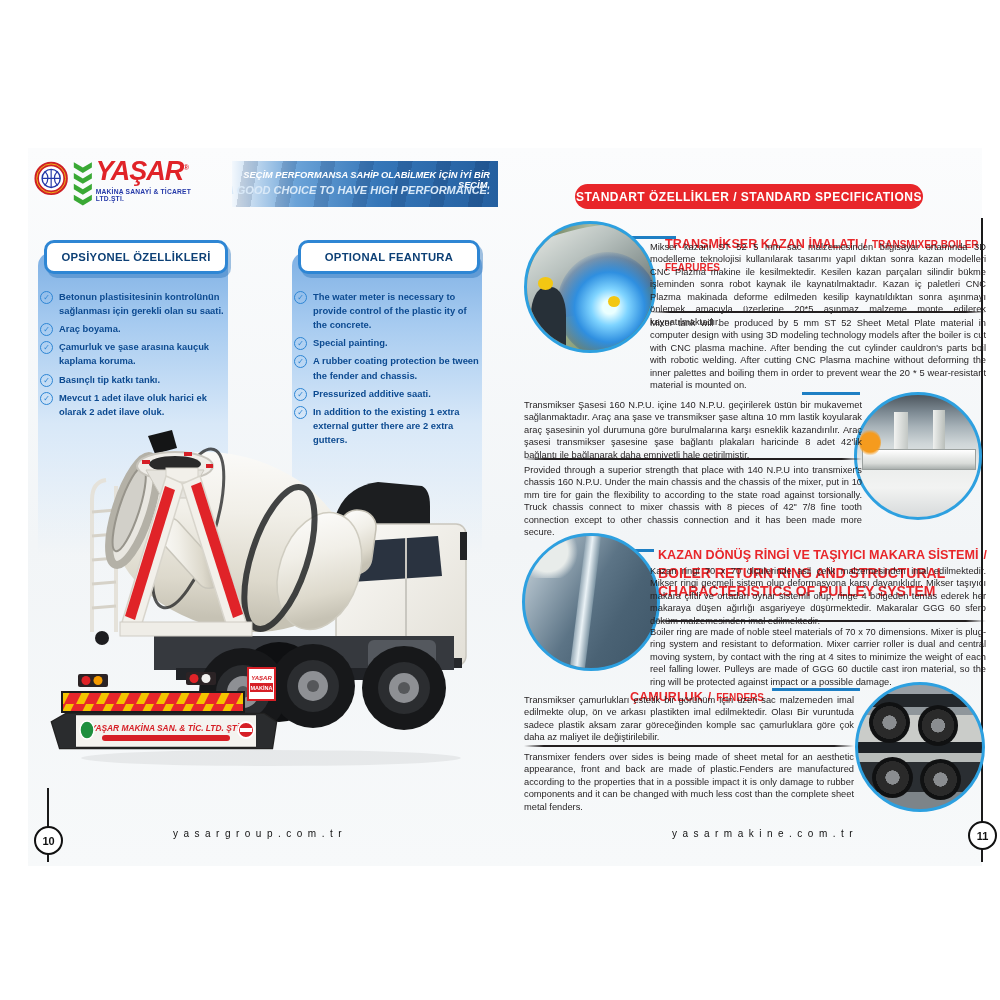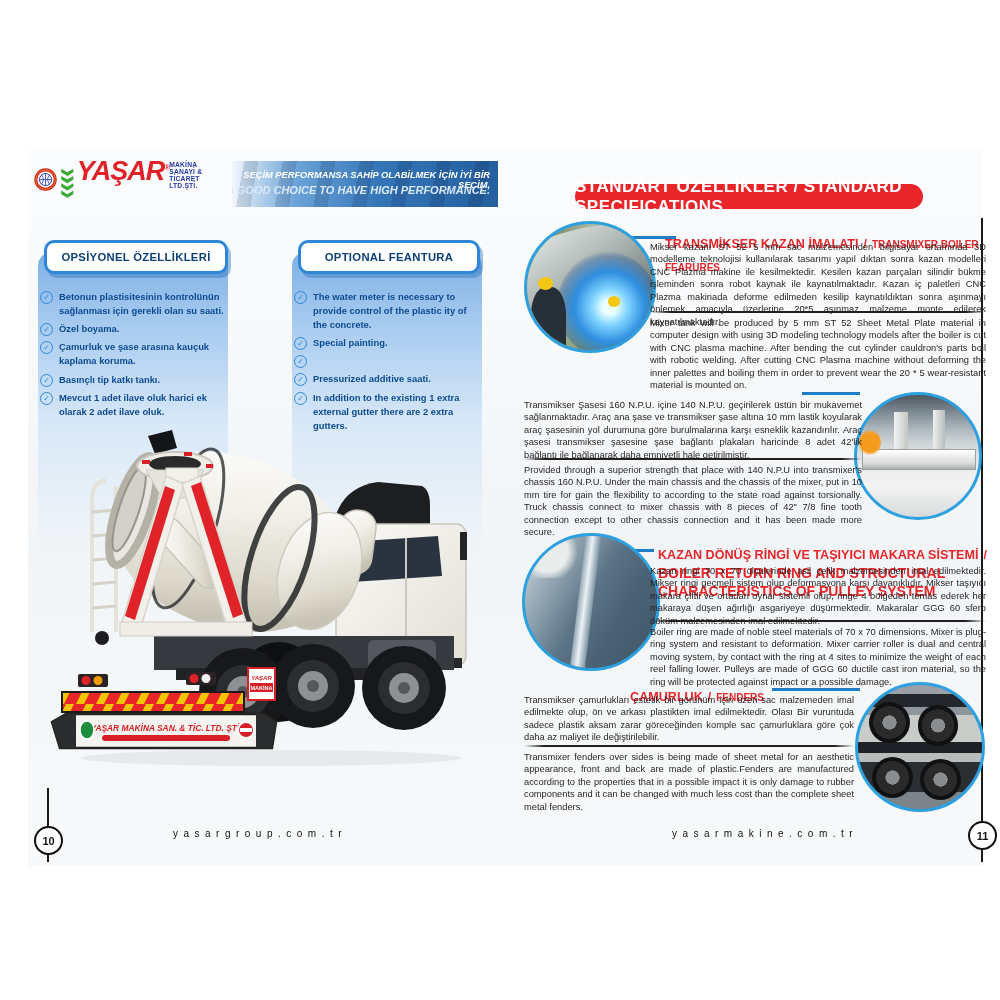--- a/index.html
+++ b/index.html
@@ -3,21 +3,21 @@
 <meta charset="utf-8">
 <style>
   html,body{margin:0;padding:0;}
   body{font-family:"Liberation Sans","DejaVu Sans",sans-serif;background:#ffffff;}
   .canvas{position:relative;width:1000px;height:1000px;background:#ffffff;overflow:hidden;}
   .spread{position:absolute;left:28px;top:148px;width:954px;height:718px;
           background:linear-gradient(180deg,#fbfcfd 0%,#f2f5f7 55%,#f7f9fa 100%);}
 
   
   .logo{position:absolute;left:34px;top:156px;width:175px;height:62px;display:flex;align-items:flex-start;gap:2px;}
-  .logo-text{display:flex;flex-direction:row;margin-top:2px;}
+  .logo-text{display:flex;flex-direction:column;margin-top:2px;}
   .brand{font-size:27px;font-weight:900;font-style:italic;color:#e02328;letter-spacing:-1px;line-height:1;}
   .brand sup{font-size:8px;font-style:normal;vertical-align:super;}
   .logo-sub{font-size:6.7px;font-weight:700;color:#2438a8;margin-top:3px;letter-spacing:.2px;}
 
   .top-banner{position:absolute;left:232px;top:161px;width:266px;height:46px;overflow:hidden;
     background:linear-gradient(90deg,#f3f8fd 0%,#c8ddf1 7%,#6ba3d8 24%,#3576b8 55%,#245f9f 100%);}
   .top-banner::after{content:"";position:absolute;inset:0;
     background:repeating-linear-gradient(100deg,rgba(255,255,255,.10) 0 12px,rgba(8,38,80,.14) 12px 26px,rgba(255,255,255,.05) 26px 38px);
     mix-blend-mode:multiply;}
   .tb-line1{position:absolute;right:8px;top:9px;width:100%;text-align:right;font-size:9.3px;font-weight:900;font-style:italic;color:#ffffff;z-index:2;}
@@ -34,21 +34,21 @@
   .chk-list{position:absolute;width:186px;list-style:none;margin:0;padding:0;z-index:2;}
   .list-tr{left:40px;top:290px;} .list-en{left:294px;top:290px;}
   .chk-list li{display:flex;gap:6px;margin-bottom:4px;font-size:9.4px;font-weight:700;line-height:1.5;color:#0c4a90;}
   .chk{flex:none;width:11px;height:11px;border:1.5px solid #2e86d4;border-radius:50%;color:#2e86d4;
     font-size:8px;line-height:11px;text-align:center;margin-top:1px;}
 
   .truck-svg{position:absolute;left:36px;top:424px;width:470px;height:350px;z-index:4;}
 
   
   .red-banner{position:absolute;left:575px;top:184px;width:348px;height:25px;background:#e8262a;border-radius:13px;
-    display:flex;align-items:center;justify-content:center;color:#ffffff;font-size:17px;font-weight:800;letter-spacing:.5px;}
+    display:flex;align-items:center;justify-content:center;color:#ffffff;font-size:12px;font-weight:800;letter-spacing:.5px;}
 
   .cp{position:absolute;border-radius:50%;border:3px solid #2da0e0;overflow:hidden;background:#9aa8a0;z-index:2;}
   .cp1{left:524px;top:221px;width:126px;height:126px;}
   .cp2{left:854px;top:392px;width:122px;height:122px;}
   .cp3{left:522px;top:533px;width:132px;height:132px;}
   .cp4{left:855px;top:682px;width:124px;height:124px;}
   .cp div{position:absolute;}
 
   .photo-welding{background:linear-gradient(115deg,#5c6e52 0%,#7d8f6d 18%,#a9b79e 34%,#8ba077 60%,#66784f 100%);}
   .pw-cyl{left:-30%;top:4%;width:150%;height:66%;border-radius:45% 55% 50% 50%;
@@ -153,21 +153,21 @@
       <span>OPSİYONEL ÖZELLİKLERİ</span>
     </div>
 
   <ul class="chk-list list-tr">
     <li>
         <span class="chk">✓</span>
         <span>Betonun plastisitesinin kontrolünün sağlanması için gerekli  olan su saati.</span>
       </li>
     <li>
         <span class="chk">✓</span>
-        <span>Özel boyama.</span>
+        <span>Araç boyama.</span>
       </li>
     <li>
         <span class="chk">✓</span>
         <span>Çamurluk ve şase arasına kauçuk kaplama koruma.</span>
       </li>
     <li>
         <span class="chk">✓</span>
         <span>Basınçlı tip katkı tankı.</span>
       </li>
     <li>
@@ -180,20 +180,21 @@
     <li>
         <span class="chk">✓</span>
         <span>The water meter is necessary to provide control of the plastic ity of the concrete.</span>
       </li>
     <li>
         <span class="chk">✓</span>
         <span>Special painting.</span>
       </li>
     <li>
         <span class="chk">✓</span>
+        <span>A rubber coating protection be tween the fender and chassis.</span>
       </li>
     <li>
         <span class="chk">✓</span>
         <span>Pressurized additive saati.</span>
       </li>
     <li>
         <span class="chk">✓</span>
         <span>In addition to the existing 1 extra external gutter there are 2 extra gutters.</span>
       </li>
   </ul>

